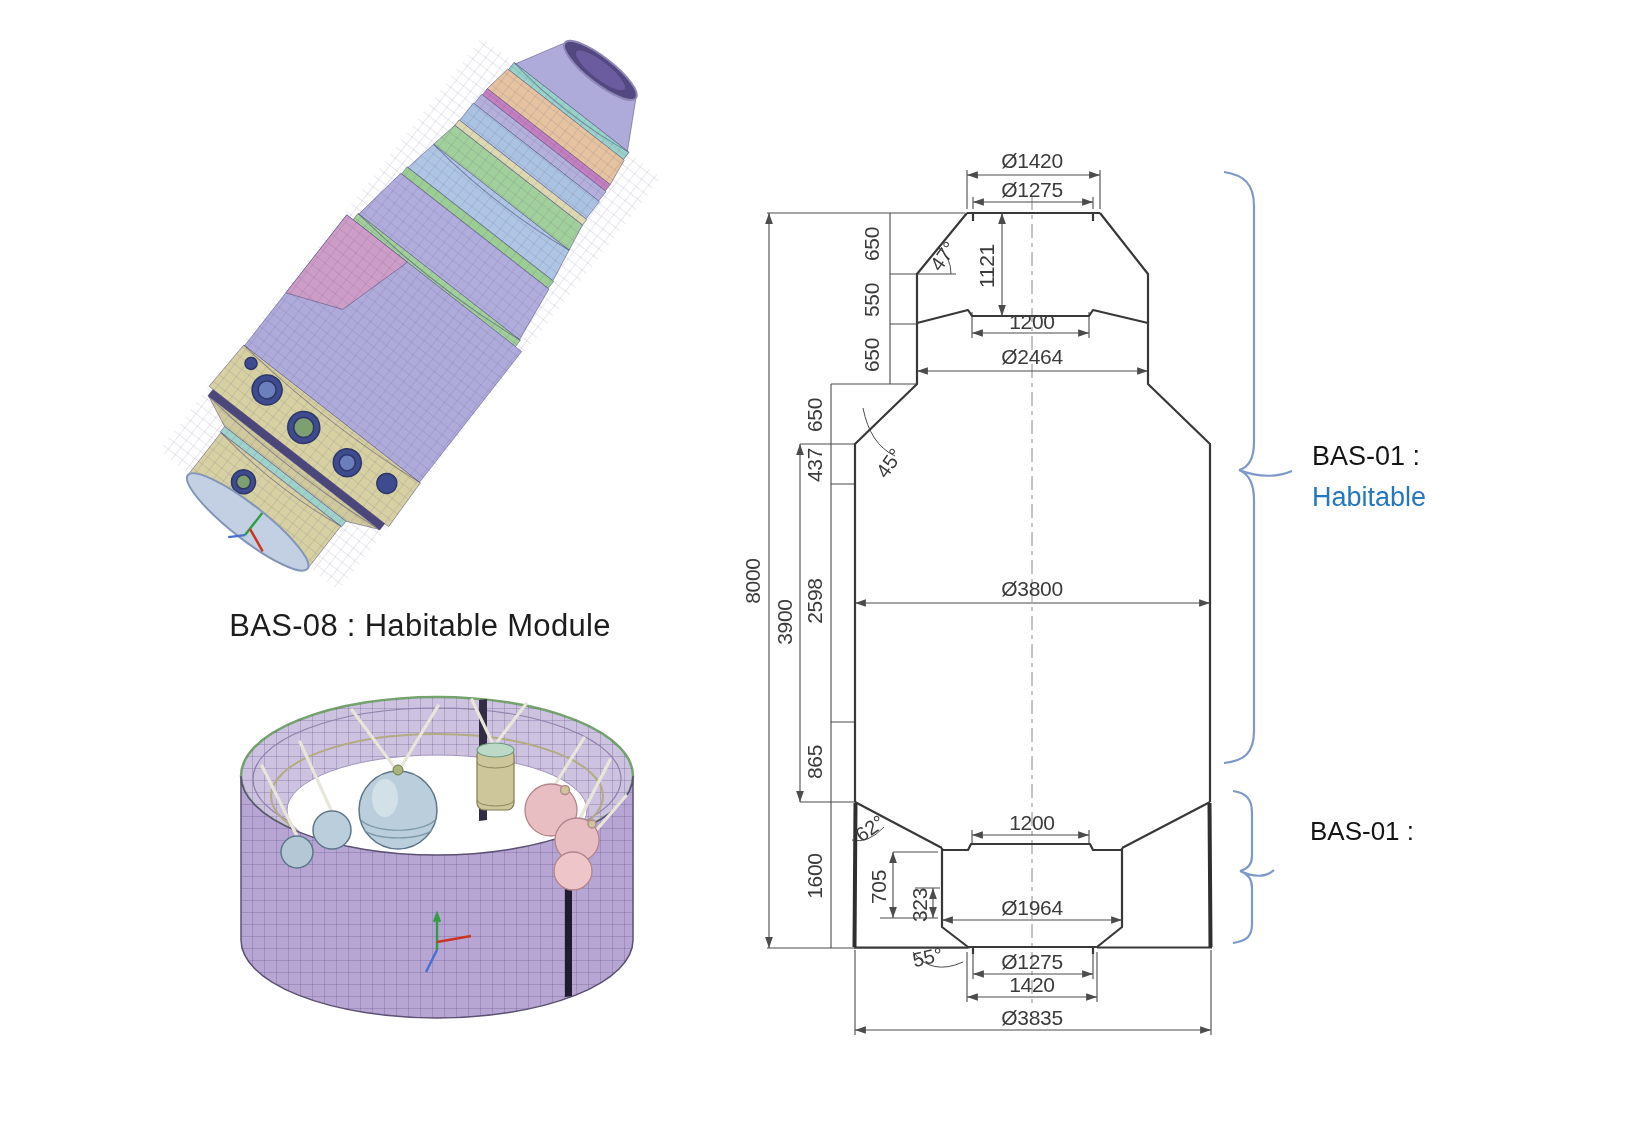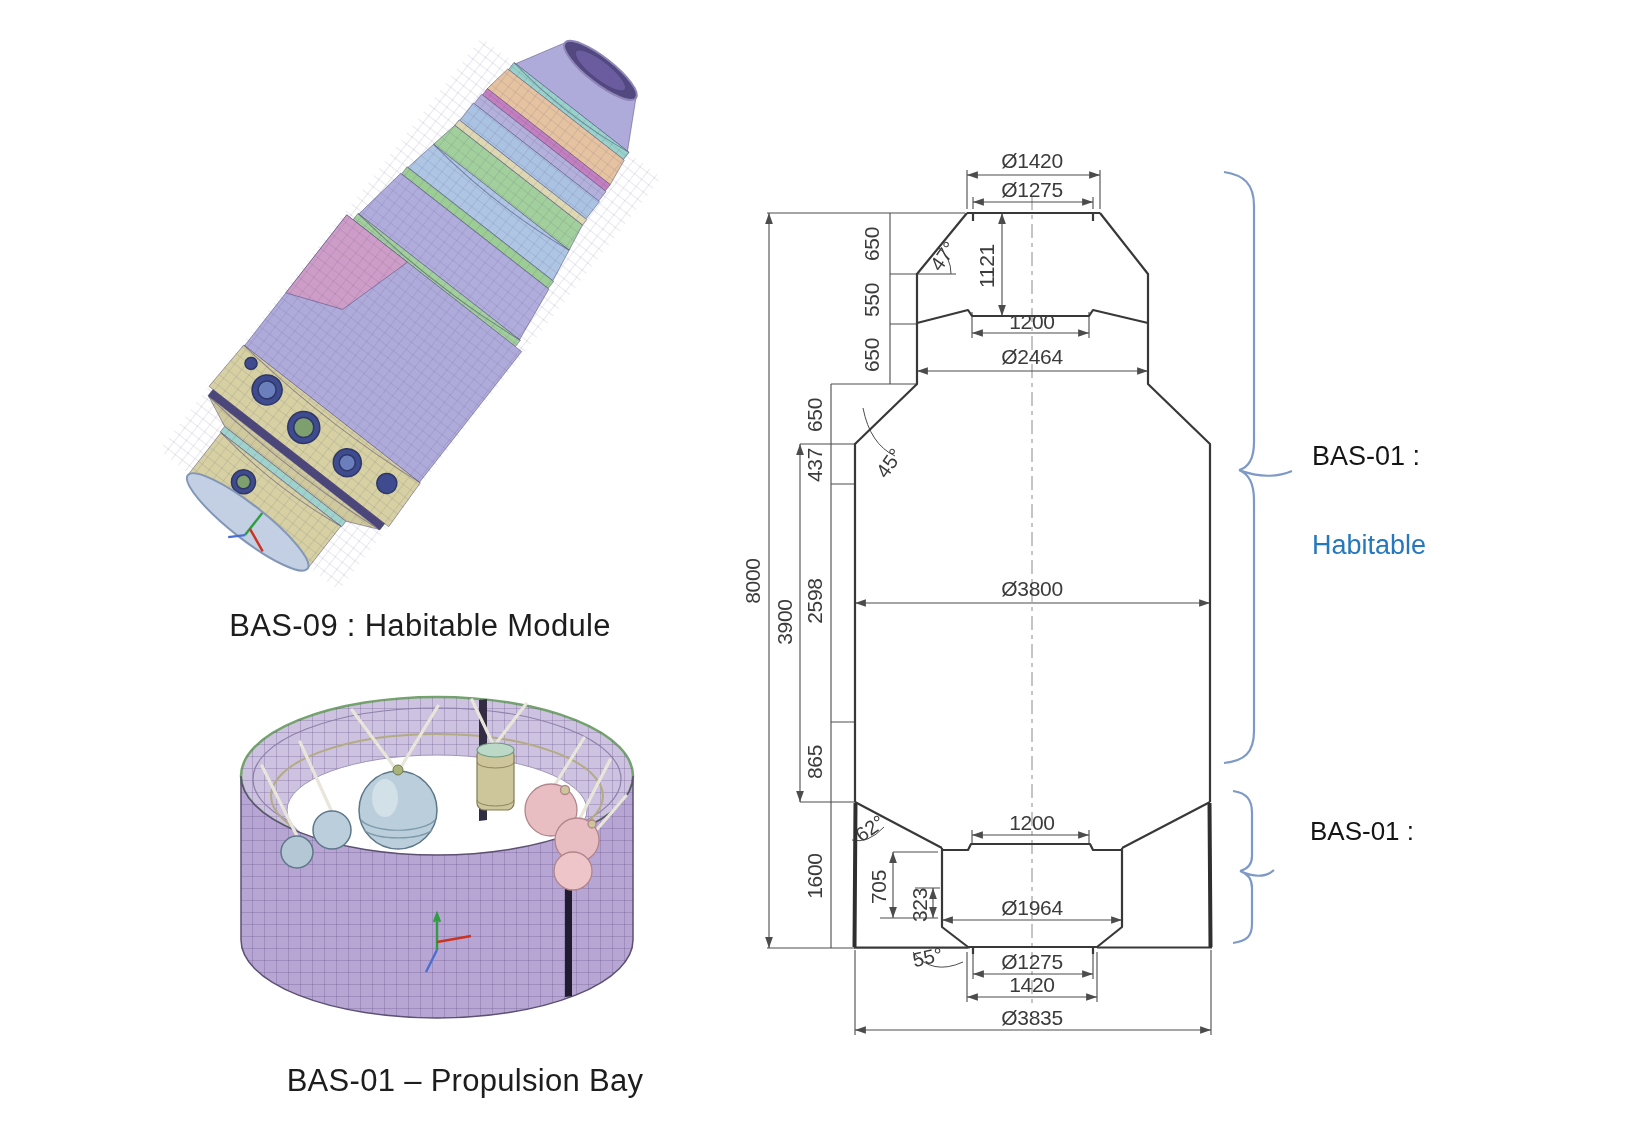--- a/index.html
+++ b/index.html
@@ -1,21 +1,21 @@
 <!DOCTYPE html>
 <html><head>
 <meta charset="utf-8">
 <style>
   html,body{margin:0;padding:0;background:#ffffff;}
   .page{position:relative;width:1646px;height:1142px;background:#ffffff;overflow:hidden;
         font-family:"Liberation Sans",sans-serif;}
   .caption{position:absolute;color:#1d1d1d;font-size:31px;text-align:center;letter-spacing:0.3px;}
   .blk{position:absolute;font-weight:normal;color:#141414;}
   .blk .ln{display:block;}
-  .blk .accent{color:#2577be;margin-top:48px;}
+  .blk .accent{color:#2577be;}
   #lbl-hab{left:1312px;top:436px;font-size:27px;line-height:41px;text-align:left;width:220px;}
   #lbl-prop{left:1262px;top:812px;font-size:26px;line-height:39px;text-align:center;width:200px;}
   svg{position:absolute;display:block;}
   text.dim{font-size:21px;fill:#3b3b3b;letter-spacing:-0.3px;}
   text.ang{font-size:20px;fill:#3b3b3b;}
 </style>
 </head>
 <body>
 
 <div class="page">
@@ -71,21 +71,21 @@
       <ellipse cx="0" cy="288" rx="76" ry="17" fill="#c3cfe2" stroke="#8296b8" stroke-width="2"></ellipse>
 
       <g stroke-width="2.4">
         <path d="M 6,300 L 6,272" stroke="#2f9e42"></path>
         <path d="M 6,292 L 30,302" stroke="#cc3322"></path>
         <path d="M 6,300 L -6,312" stroke="#4a6fd0"></path>
       </g>
     </g>
   </svg>
 
-  <div id="cap1" class="caption" style="left:140px;top:608px;width:560px">BAS-09 : Habitable Module</div>
+  <div id="cap1" class="caption" style="left:140px;top:608px;width:560px">BAS-08 : Habitable Module</div>
 
   <svg style="left:220px;top:650px;width:440px;height:392px" viewBox="220 650 440 392">
     <defs>
       <pattern id="mB" width="12" height="12" patternUnits="userSpaceOnUse">
         <path d="M0,0 H12 M0,0 V12" stroke="rgba(84,66,118,0.5)" stroke-width="1" fill="none"></path>
       </pattern>
     </defs>
 
     <ellipse cx="437" cy="776" rx="196" ry="79" fill="#cdc2e0" stroke="#74a36e" stroke-width="2.5"></ellipse>
     <ellipse cx="437" cy="776" rx="196" ry="79" fill="url(#mB)" stroke="none"></ellipse>
@@ -128,21 +128,20 @@
     </g>
 
     <g stroke-width="2.4">
       <path d="M 437,950 L 437,918" stroke="#2f9e42"></path>
       <path d="M 434,922 L 437,914 L 440,922" fill="none" stroke="#2f9e42"></path>
       <path d="M 437,942 L 471,936" stroke="#cc3322"></path>
       <path d="M 437,950 L 426,972" stroke="#4a6fd0"></path>
     </g>
   </svg>
 
-  <div id="cap2" class="caption" style="left:200px;top:1063px;width:530px">BAS-01 – Propulsion Bay</div>
 
   <svg style="left:690px;top:120px;width:956px;height:950px" viewBox="690 120 956 950">
     <defs>
       <marker id="arr" viewBox="0 0 10 8" refX="9.5" refY="4" markerWidth="11" markerHeight="9" orient="auto-start-reverse">
         <path d="M0.5,0.8 L9.5,4 L0.5,7.2 Z" fill="#4c4c4c"></path>
       </marker>
     </defs>
 
     <path d="M 1032,196 L 1032,1006" stroke="#8a8a8a" stroke-width="1" stroke-dasharray="14 5 4 5" fill="none"></path>
 

